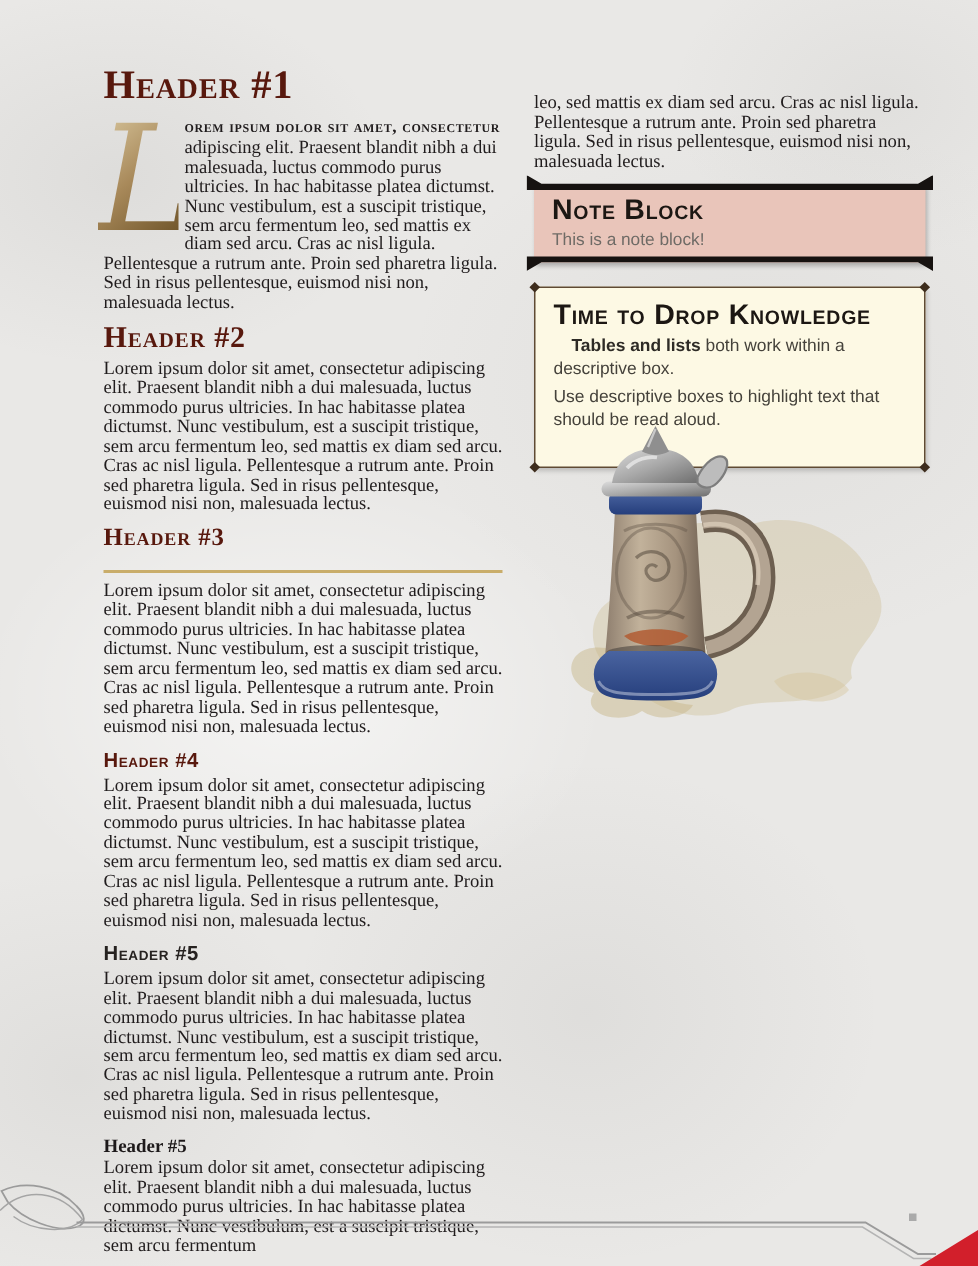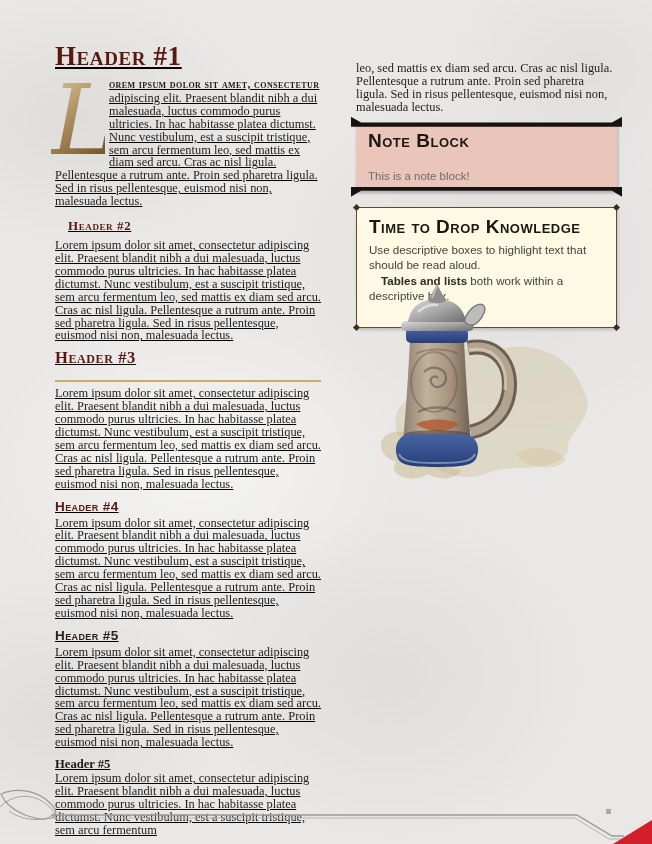--- a/index.html
+++ b/index.html
@@ -12,35 +12,35 @@
       radial-gradient(ellipse 260px 180px at 12% 14%, rgba(120,120,118,0.10), transparent 70%),
       radial-gradient(ellipse 340px 260px at 78% 30%, rgba(125,125,120,0.08), transparent 70%),
       radial-gradient(ellipse 300px 220px at 30% 55%, rgba(255,255,255,0.55), transparent 70%),
       radial-gradient(ellipse 280px 240px at 60% 80%, rgba(118,118,114,0.09), transparent 70%),
       radial-gradient(ellipse 200px 150px at 90% 8%, rgba(122,122,118,0.08), transparent 70%),
       radial-gradient(ellipse 240px 200px at 8% 85%, rgba(120,120,116,0.09), transparent 70%),
       #e9e8e6;
   }
 
   
-  .col-left  { position: absolute; left: 55px;  top: 42px; width: 266px; text-decoration: underline; }
+  .col-left  { position: absolute; left: 69px;  top: 42px; width: 266px; }
   .col-right { position: absolute; left: 356px; top: 62px; width: 261px; }
 
   
   .body-text {
     font-family: "Liberation Serif", serif;
     font-size: 12.4px; line-height: 12.9px; color: #201c1d;
     margin: 0 0 7px; text-rendering: optimizeLegibility;
   }
   h1, h2, h3 {
     font-family: "Liberation Serif", serif; font-variant: small-caps;
     color: #58180D; font-weight: 700; letter-spacing: 0.6px;
   }
   h1 { font-size: 27px; line-height: 28px; margin: 0 0 8px; }
-  h2 { font-size: 13px; line-height: 21px; margin: 7px 13px 3px; }
+  h2 { font-size: 20px; line-height: 21px; margin: 7px 0 3px; }
   h3 { font-size: 16.5px; line-height: 18px; margin: 7px 0 5px;
        border-bottom: 2px solid #c9ad6a; padding-bottom: 13px; }
   h4, h5 {
     font-family: "Liberation Sans", sans-serif; font-variant: small-caps;
     font-weight: 700; font-size: 13.5px; line-height: 15px;
     letter-spacing: 0.4px; margin: 8px 0 3px;
   }
   h4 { color: #58180D; }
   h5 { color: #262220; }
   .h6-bold {
@@ -68,21 +68,21 @@
   .note-bar-top { top: -6px;
     clip-path: polygon(0 0, 10px 58%, calc(100% - 10px) 58%, 100% 0, 100% 100%, 0 100%); }
   .note-bar-bottom { bottom: -6px;
     clip-path: polygon(0 100%, 10px 42%, calc(100% - 10px) 42%, 100% 100%, 100% 0, 0 0); }
   .note-title, .desc-title {
     font-family: "Liberation Sans", sans-serif; font-variant: small-caps;
     font-weight: 700; font-size: 19px; letter-spacing: 0.5px; color: #1c1713;
   }
   .note-text {
     font-family: "Liberation Sans", sans-serif; font-size: 11.5px;
-    color: #6f6b66; margin-top: 18px;
+    color: #6f6b66; margin-top: 2px;
   }
 
   
   .desc-box {
     position: relative; margin: 0 0 14px; padding: 8px 12px 24px;
     background: #fdf9e4; border: 1px solid #5f4a33;
     box-shadow: 1px 2px 3px rgba(0,0,0,0.18);
   }
   .corner-dot {
     position: absolute; width: 5px; height: 5px; background: #3e2d1d;
@@ -137,22 +137,22 @@
       <div class="note-text">This is a note block!</div>
       <div class="note-bar note-bar-bottom"></div>
     </div>
 
     <div class="desc-box">
       <span class="corner-dot dot-tl"></span>
       <span class="corner-dot dot-tr"></span>
       <span class="corner-dot dot-bl"></span>
       <span class="corner-dot dot-br"></span>
       <div class="desc-title">Time to Drop Knowledge</div>
+      <p class="desc-text indent"><b>Tables and lists</b><span> both work within a descriptive box.</span></p>
       <p class="desc-text">Use descriptive boxes to highlight text that should be read aloud.</p>
-      <p class="desc-text indent"><b>Tables and lists</b><span> both work within a descriptive box.</span></p>
     </div>
   </div>
 
   <div class="stein-wrap">
     <svg width="232" height="206" viewBox="0 0 232 206">
       <defs>
         <linearGradient id="bodyGrad" x1="0" y1="0" x2="1" y2="0">
           <stop offset="0" stop-color="#8e7e6e"></stop>
           <stop offset="0.35" stop-color="#c2b29b"></stop>
           <stop offset="0.7" stop-color="#a5937e"></stop>

